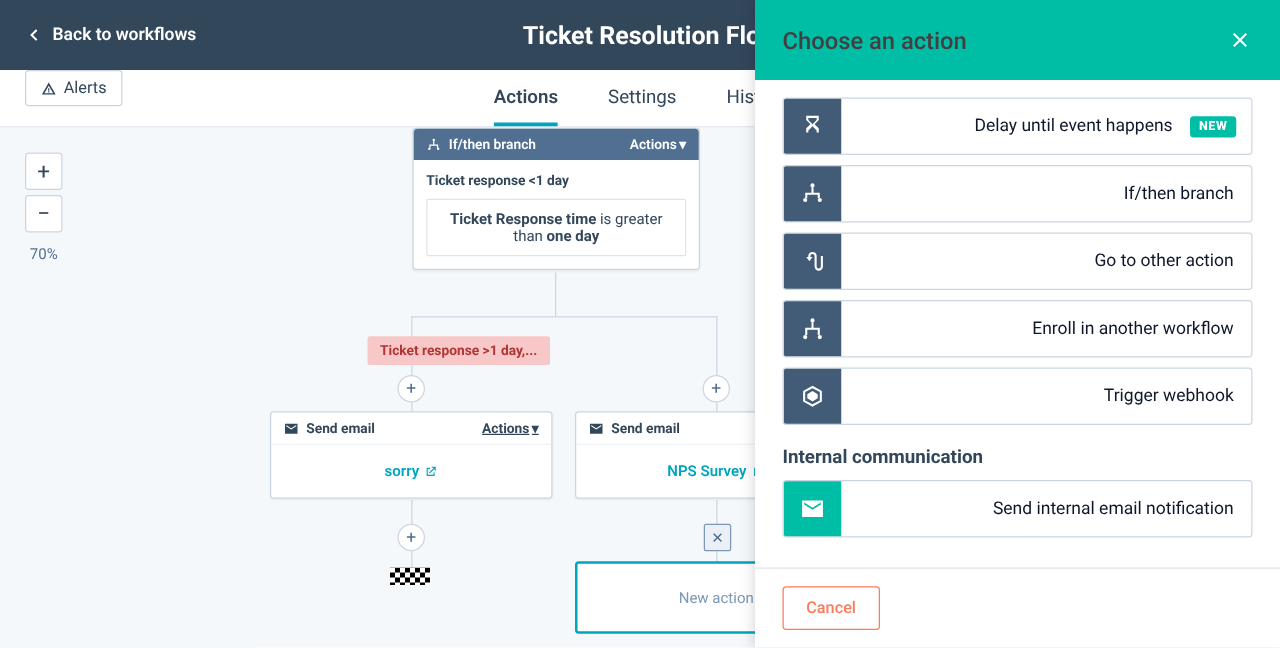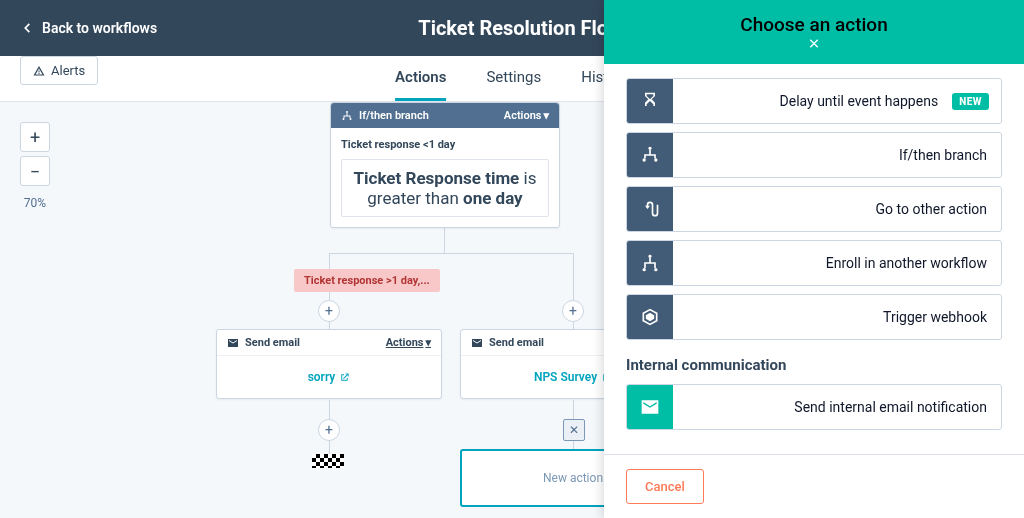--- a/index.html
+++ b/index.html
@@ -22,21 +22,21 @@
   .zoom-btn{width:30px;height:30px;border:1px solid #cbd6e2;background:#fff;border-radius:3px;font-size:18px;color:#33475b;display:flex;align-items:center;justify-content:center;cursor:pointer;}
   .zoom-label{font-size:12px;color:#516f90;margin-top:6px;}
   
   .branch-card{position:absolute;top:0px;left:330px;width:230px;background:#fff;border:1px solid #cbd6e2;border-radius:3px;box-shadow:0 1px 2px rgba(0,0,0,.05);}
   .branch-head{background:#516f90;color:#fff;font-size:11px;font-weight:600;padding:6px 10px;display:flex;align-items:center;justify-content:space-between;border-radius:3px 3px 0 0;}
   .branch-head-left{display:flex;align-items:center;gap:6px;}
   .branch-head-left svg{width:12px;height:12px;fill:#fff;}
   .branch-head-right{font-size:11px;font-weight:600;display:flex;align-items:center;gap:2px;cursor:pointer;}
   .branch-body{padding:10px;}
   .branch-sub{font-size:11px;font-weight:700;color:#33475b;margin-bottom:8px;}
-  .branch-cond{border:1px solid #dfe3eb;padding:8px;font-size:17px;color:#33475b;text-align:center;border-radius:2px;}
+  .branch-cond{border:1px solid #dfe3eb;padding:8px;font-size:12px;color:#33475b;text-align:center;border-radius:2px;}
   .branch-cond b{font-weight:700;}
   
   .pill{position:absolute;font-size:11px;font-weight:700;padding:5px 10px;border-radius:2px;margin-left:36px;}
   .pill.red{background:#f8c8c8;color:#b23434;top:167px;left:258px;}
   .pill.green{background:#7fded2;color:#0e7c66;top:167px;left:515px;}
   
   .add-circle{position:absolute;width:22px;height:22px;border:1px solid #cbd6e2;border-radius:50%;background:#fff;display:flex;align-items:center;justify-content:center;color:#516f90;font-size:14px;cursor:pointer;}
   .ac1{top:198px;left:318px;}
   .ac2{top:198px;left:562px;}
   .ac3{top:317px;left:318px;}
@@ -64,21 +64,21 @@
   .v5{top:219px;left:573px;width:1px;height:10px;}
   .v6{top:298px;left:329px;width:1px;height:20px;}
   .v7{top:298px;left:573px;width:1px;height:20px;}
   .v8{top:338px;left:329px;width:1px;height:14px;}
   .v9{top:338px;left:573px;width:1px;height:10px;}
   
   .end-marker{position:absolute;top:352px;left:312px;width:32px;height:14px;
     background:repeating-conic-gradient(#000 0 25%,#fff 0 50%) 0 0/8px 8px;}
   
   .panel{position:absolute;top:0;right:0;width:420px;height:100%;background:#fff;box-shadow:-2px 0 10px rgba(0,0,0,.15);display:flex;flex-direction:column;z-index:50;}
-  .panel-head{height:64px;background:#00bda5;color:#000000;display:flex;align-items:center;justify-content:space-between;padding:13px 22px;font-size:19px;font-weight:500;flex-direction:column;}
+  .panel-head{height:64px;background:#00bda5;color:#404040;display:flex;align-items:center;justify-content:space-between;padding:13px 22px;font-size:19px;font-weight:500;}
   .panel-close{width:20px;height:20px;cursor:pointer;fill:#fff;}
   .panel-body{flex:1;overflow-y:auto;padding:14px 22px;}
   .section-label{font-size:15px;font-weight:700;color:#33475b;margin:16px 0 10px;}
   .action-row{display:flex;align-items:center;border:1px solid #cbd6e2;border-radius:3px;margin-bottom:8px;cursor:pointer;overflow:hidden;height:46px;}
   .action-icon{width:46px;height:46px;display:flex;align-items:center;justify-content:center;flex-shrink:0;}
   .ai-dark{background:#425b76;}
   .ai-green{background:#00bda5;}
   .action-icon svg{width:20px;height:20px;fill:#fff;}
   .action-label{padding:0 14px;font-size:14px;color:#0f172a;flex:1;text-align:right;}
   .badge-new{background:#00bda5;color:#fff;font-size:10px;font-weight:800;letter-spacing:.5px;padding:3px 7px;border-radius:3px;margin-right:12px;}

